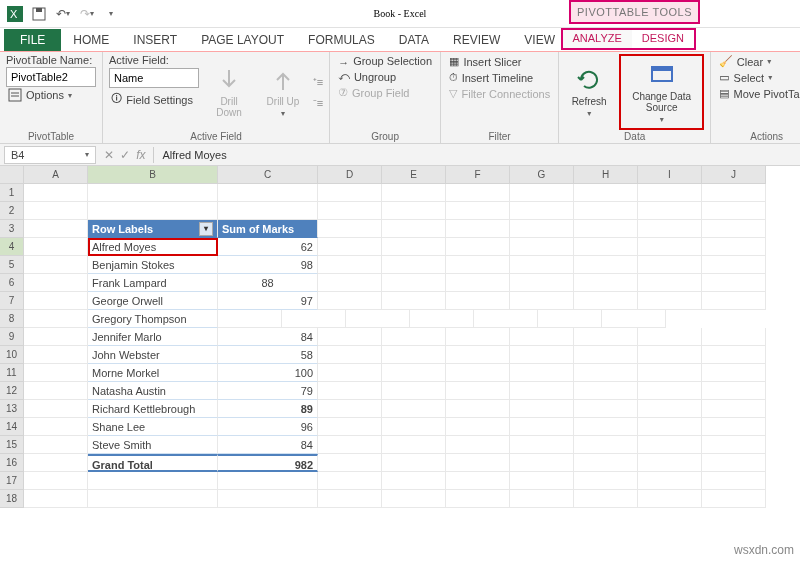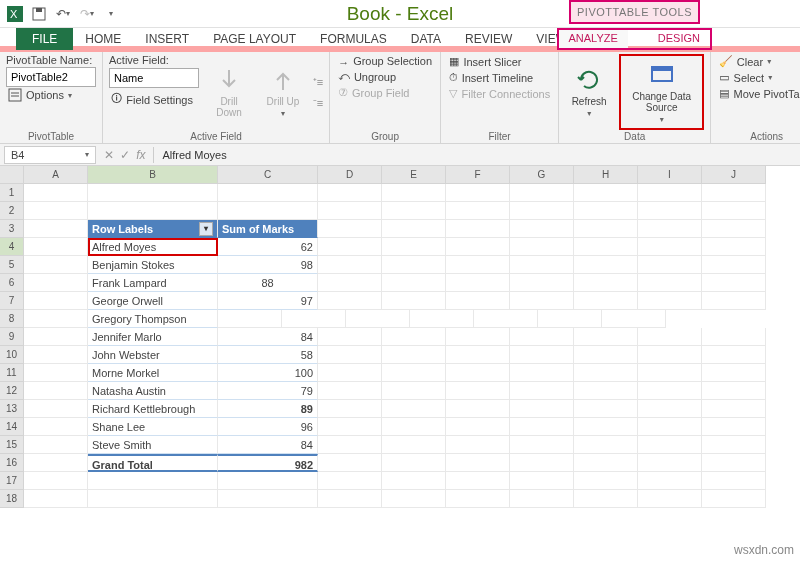--- a/index.html
+++ b/index.html
@@ -1,25 +1,25 @@
 <!DOCTYPE html>
 <html><head>
 <meta charset="utf-8">
 <style>
 * { box-sizing: border-box; margin: 0; padding: 0; font-family: "Segoe UI", Tahoma, sans-serif; }
 body { background: #fff; font-size: 12px; color: #444; width: 800px; }
 .titlebar { height: 28px; background: #fff; display: flex; align-items: center; padding: 0 4px; border-bottom: 1px solid #e1e1e1; position: relative; }
 .qat { display: flex; align-items: center; gap: 2px; }
 .qat-btn { width: 22px; height: 22px; display: flex; align-items: center; justify-content: center; color: #555; }
-.title-center { position: absolute; left: 50%; transform: translateX(-50%); font-size: 19px; color: #4d7c0f; }
+.title-center { position: absolute; left: 50%; transform: translateX(-50%); font-size: 10px; color: #000000; font-family: Liberation Serif, serif; }
 .context-tab-group { position: absolute; right: 100px; top: 0; border: 2px solid #d6006c; padding: 1px 6px; height: 24px; display: flex; align-items: center; background: #fce4ec; color: #777; font-size: 11px; letter-spacing: .5px; }
-.tabs-row { height: 24px; background: #fff; display: flex; align-items: flex-start; border-bottom: 6px solid #fca5a5; padding-left: 16px; position: relative; }
+.tabs-row { height: 24px; background: #fff; display: flex; align-items: flex-end; border-bottom: 1px solid #fca5a5; padding-left: 4px; position: relative; }
 .tab { padding: 4px 12px; font-size: 12px; color: #444; cursor: pointer; }
 .tab.file { background: #217346; color: #fff; padding: 4px 16px; }
-.context-tabs { position: absolute; right: 88px; top: 0; display: flex; border: 2px solid #d6006c; height: 22px; gap: 20px; }
+.context-tabs { position: absolute; right: 104px; top: 0; display: flex; border: 2px solid #d6006c; height: 22px; }
 .context-tabs .tab { padding: 2px 10px; color: #c2185b; font-size: 11px; }
 .context-tabs .tab.active { background: #f8f8f8; }
 .ribbon { display: flex; background: #f3f3f3; border-bottom: 1px solid #d4d4d4; height: 92px; }
 .ribbon-group { border-right: 1px solid #d4d4d4; padding: 2px 6px 0 6px; display: flex; flex-direction: column; font-size: 11px; }
 .ribbon-group-label { text-align: center; color: #666; font-size: 10px; padding: 1px 0; margin-top: auto; }
 .rg-body { display: flex; gap: 6px; flex: 1; }
 .stack { display: flex; flex-direction: column; gap: 1px; }
 .field-label { color: #444; font-size: 11px; margin-bottom: 1px; }
 .tbox { border: 1px solid #ababab; background: #fff; padding: 2px 4px; font-size: 11px; width: 90px; height: 20px; }
 .rbtn-sm { display: flex; align-items: center; gap: 4px; padding: 1px 2px; font-size: 11px; color: #444; white-space: nowrap; }

